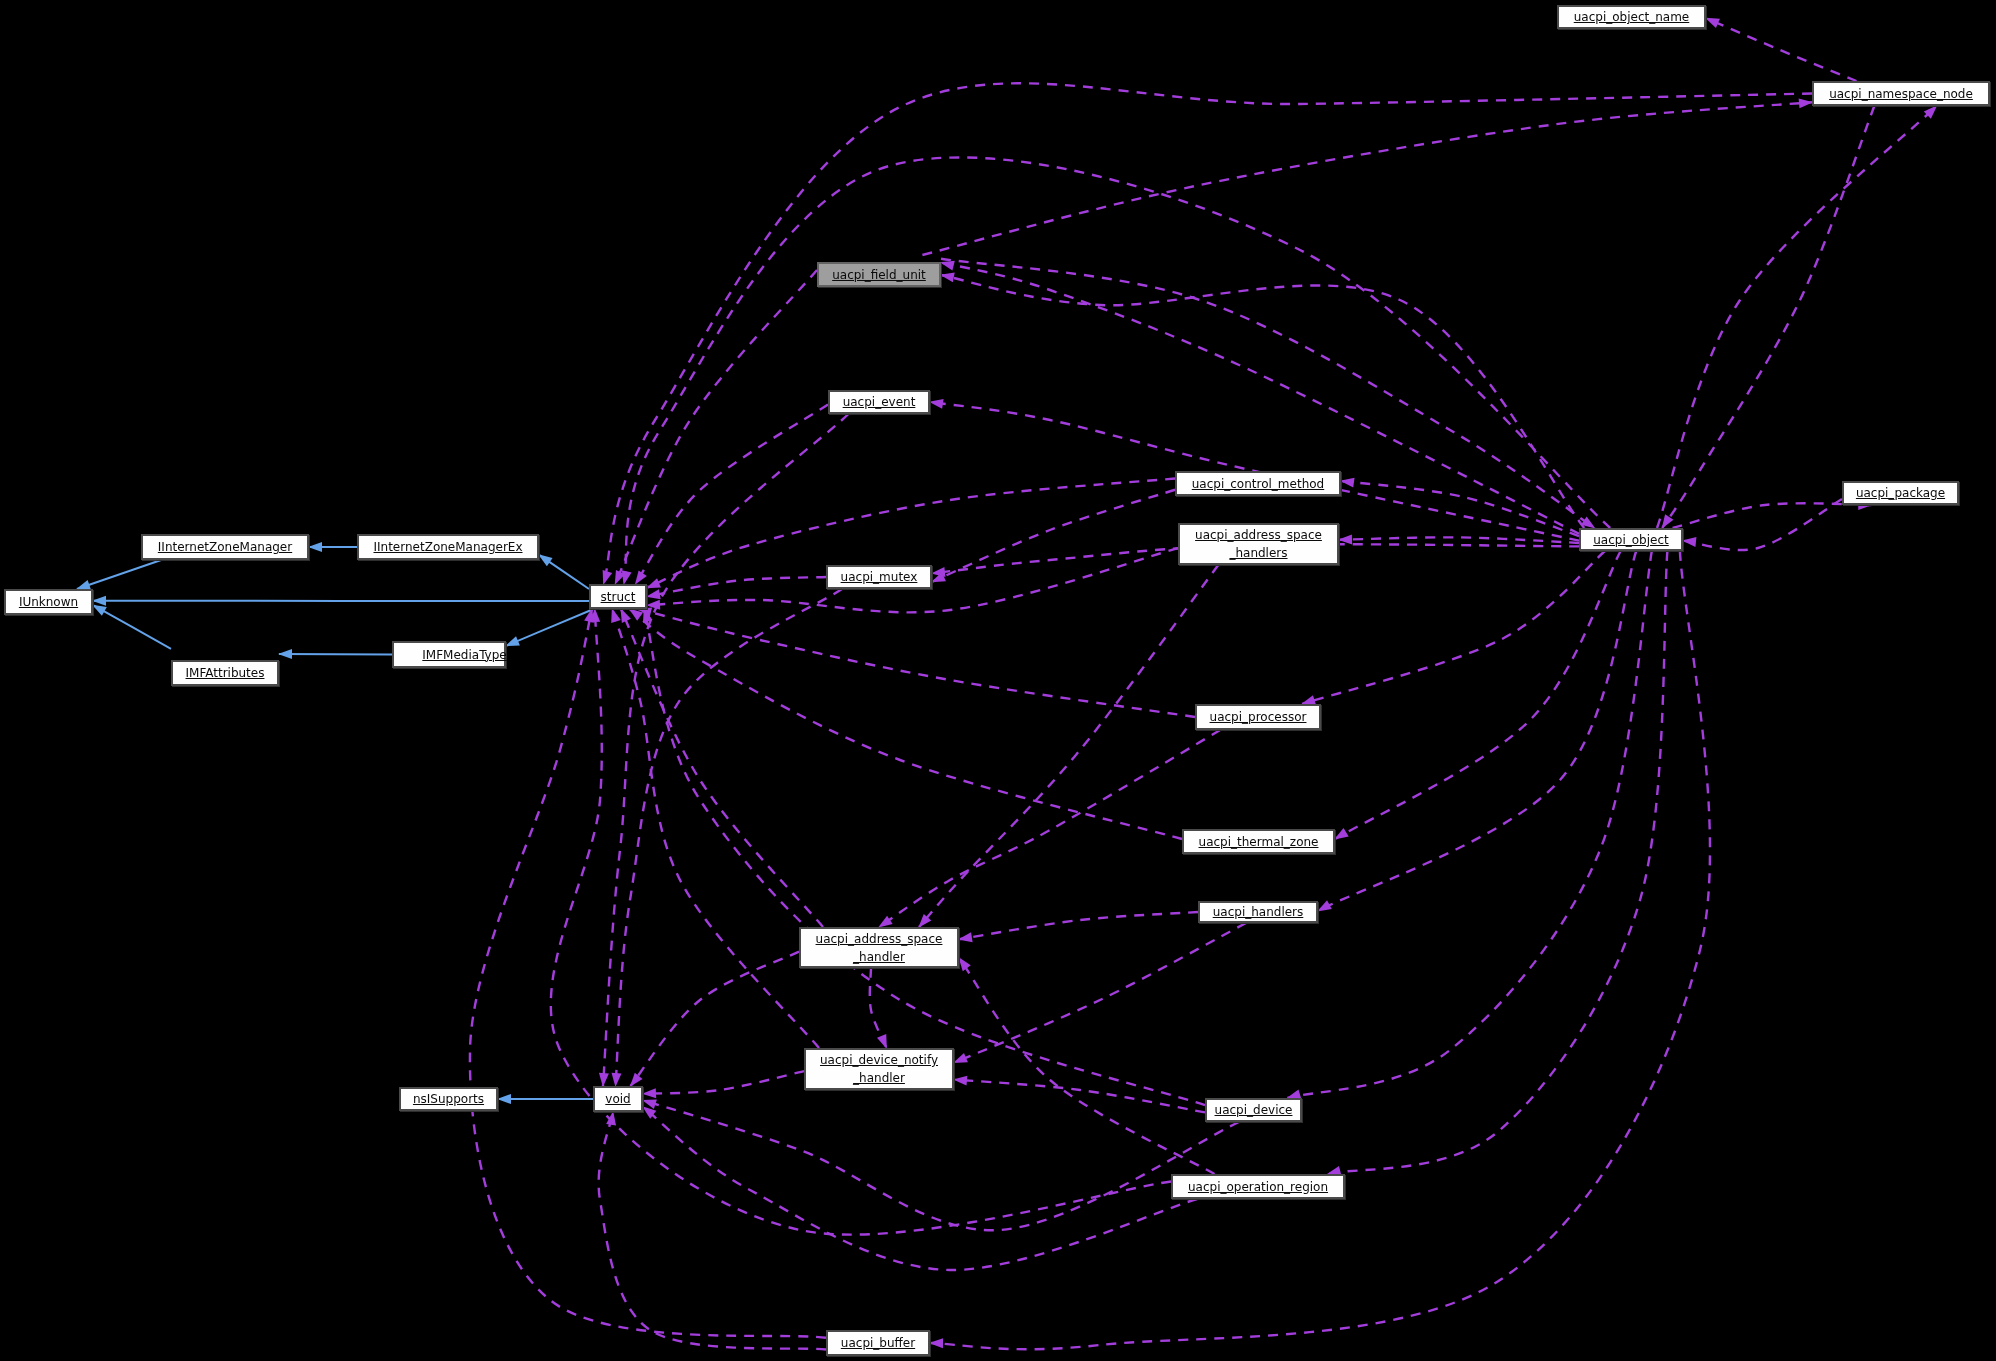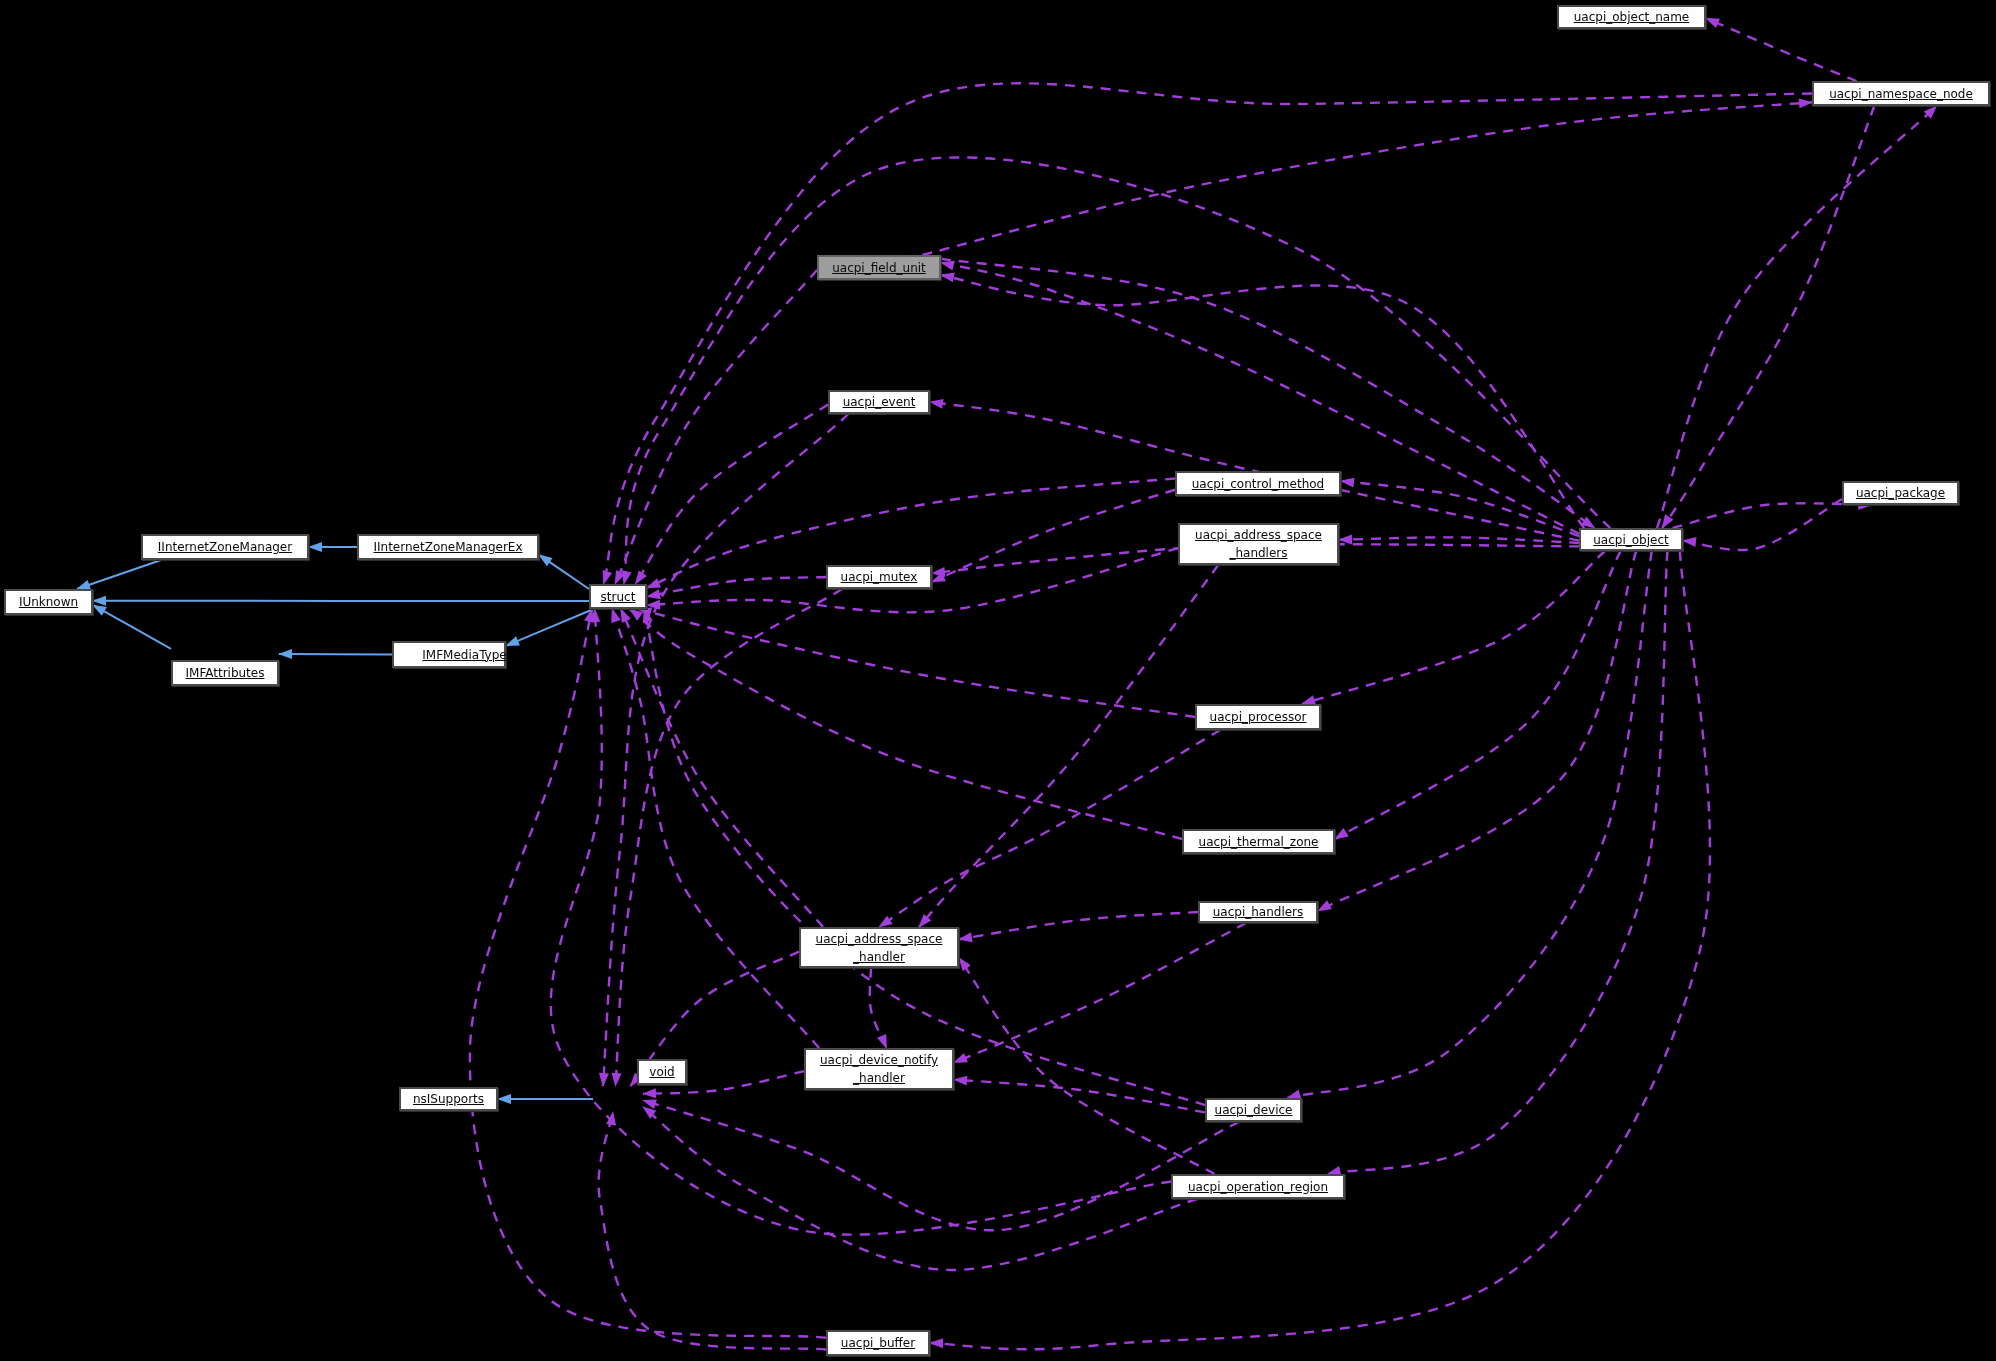--- a/index.html
+++ b/index.html
@@ -77,21 +77,21 @@
       <path d="M1218.25,565C1195.2,595.8 1123.0,697.5 1080,750C1037.0,802.5 986.8,850.5 960,880C933.2,909.5 925.8,919.2 919,927" fill="none" stroke="#A33EDC" stroke-width="2.4" stroke-dasharray="10,8" marker-end="url(#arrow-dep)"></path>
       <path d="M1198,912C1178.3,913.3 1119.8,915.5 1080,920C1040.2,924.5 979.2,936.1 959,939.3" fill="none" stroke="#A33EDC" stroke-width="2.4" stroke-dasharray="10,8" marker-end="url(#arrow-dep)"></path>
       <path d="M1214.5,1174C1187.1,1158.3 1092.6,1116.0 1050,1080C1007.4,1044.0 974.2,978.1 959,957.75" fill="none" stroke="#A33EDC" stroke-width="2.4" stroke-dasharray="10,8" marker-end="url(#arrow-dep)"></path>
       <path d="M1220.2,730C1191.8,746.7 1095.0,805.0 1050,830C1005.0,855.0 978.5,863.8 950,880C921.5,896.2 890.8,919.2 879,927" fill="none" stroke="#A33EDC" stroke-width="2.4" stroke-dasharray="10,8" marker-end="url(#arrow-dep)"></path>
       <path d="M1246,923C1221.7,935.8 1148.7,976.7 1100,1000C1051.3,1023.3 978.3,1052.3 954,1062.7" fill="none" stroke="#A33EDC" stroke-width="2.4" stroke-dasharray="10,8" marker-end="url(#arrow-dep)"></path>
       <path d="M1205,1112.4C1184.2,1108.7 1121.8,1095.5 1080,1090C1038.2,1084.5 975.0,1081.3 954,1079.5" fill="none" stroke="#A33EDC" stroke-width="2.4" stroke-dasharray="10,8" marker-end="url(#arrow-dep)"></path>
       <path d="M871,968C871.0,974.9 868.3,996.2 870.8960567526746,1009.5217015041693C873.5,1022.9 883.9,1041.6 886.5,1048" fill="none" stroke="#A33EDC" stroke-width="2.4" stroke-dasharray="10,8" marker-end="url(#arrow-dep)"></path>
     </svg>
 <div class="node" style="left: 1557px; top: 5px; width: 149px; height: 24px;">uacpi_object_name</div>
     <div class="node" style="left: 1812px; top: 81px; width: 178px; height: 25px;">uacpi_namespace_node</div>
-    <div class="node hl" style="left: 817px; top: 255px; width: 124px; height: 25px;">uacpi_field_unit</div>
+    <div class="node hl" style="left: 817px; top: 262px; width: 124px; height: 25px;">uacpi_field_unit</div>
     <div class="node" style="left: 828px; top: 390px; width: 102px; height: 24px;">uacpi_event</div>
     <div class="node" style="left: 1175px; top: 471px; width: 166px; height: 25px;">uacpi_control_method</div>
     <div class="node" style="left: 1178px; top: 523px; width: 161px; height: 42px;">uacpi_address_space
 _handlers</div>
     <div class="node" style="left: 1842px; top: 481px; width: 117px; height: 24px;">uacpi_package</div>
     <div class="node" style="left: 1579px; top: 528px; width: 104px; height: 23px;">uacpi_object</div>
     <div class="node" style="left: 141px; top: 534px; width: 168px; height: 26px;">IInternetZoneManager</div>
     <div class="node" style="left: 357px; top: 534px; width: 182px; height: 26px;">IInternetZoneManagerEx</div>
     <div class="node" style="left: 826px; top: 565px; width: 106px; height: 24px;">uacpi_mutex</div>
     <div class="node" style="left: 4px; top: 589px; width: 89px; height: 26px;">IUnknown</div>
@@ -99,17 +99,17 @@
     <div class="node" style="left: 171px; top: 660px; width: 108px; height: 26px;">IMFAttributes</div>
     <div class="node" style="left: 392px; top: 641px; width: 114px; height: 27px; padding-left: 31px;">IMFMediaType</div>
     <div class="node" style="left: 1195px; top: 704px; width: 126px; height: 26px;">uacpi_processor</div>
     <div class="node" style="left: 1182px; top: 829px; width: 153px; height: 25px;">uacpi_thermal_zone</div>
     <div class="node" style="left: 1198px; top: 901px; width: 120px; height: 22px;">uacpi_handlers</div>
     <div class="node" style="left: 799px; top: 927px; width: 160px; height: 41px;">uacpi_address_space
 _handler</div>
     <div class="node" style="left: 804px; top: 1048px; width: 150px; height: 42px;">uacpi_device_notify
 _handler</div>
     <div class="node" style="left: 399px; top: 1087px; width: 99px; height: 24px;">nsISupports</div>
-    <div class="node" style="left: 593px; top: 1059px; width: 50px; height: 26px; margin-left: 44px;">void</div>
+    <div class="node" style="left: 593px; top: 1086px; width: 50px; height: 26px;">void</div>
     <div class="node" style="left: 1205px; top: 1098px; width: 97px; height: 24px;">uacpi_device</div>
     <div class="node" style="left: 1171px; top: 1174px; width: 174px; height: 25px; text-align: right;">uacpi_operation_region</div>
     <div class="node" style="left: 826px; top: 1330px; width: 104px; height: 26px;">uacpi_buffer</div>
   </div>
 
 </body></html>

